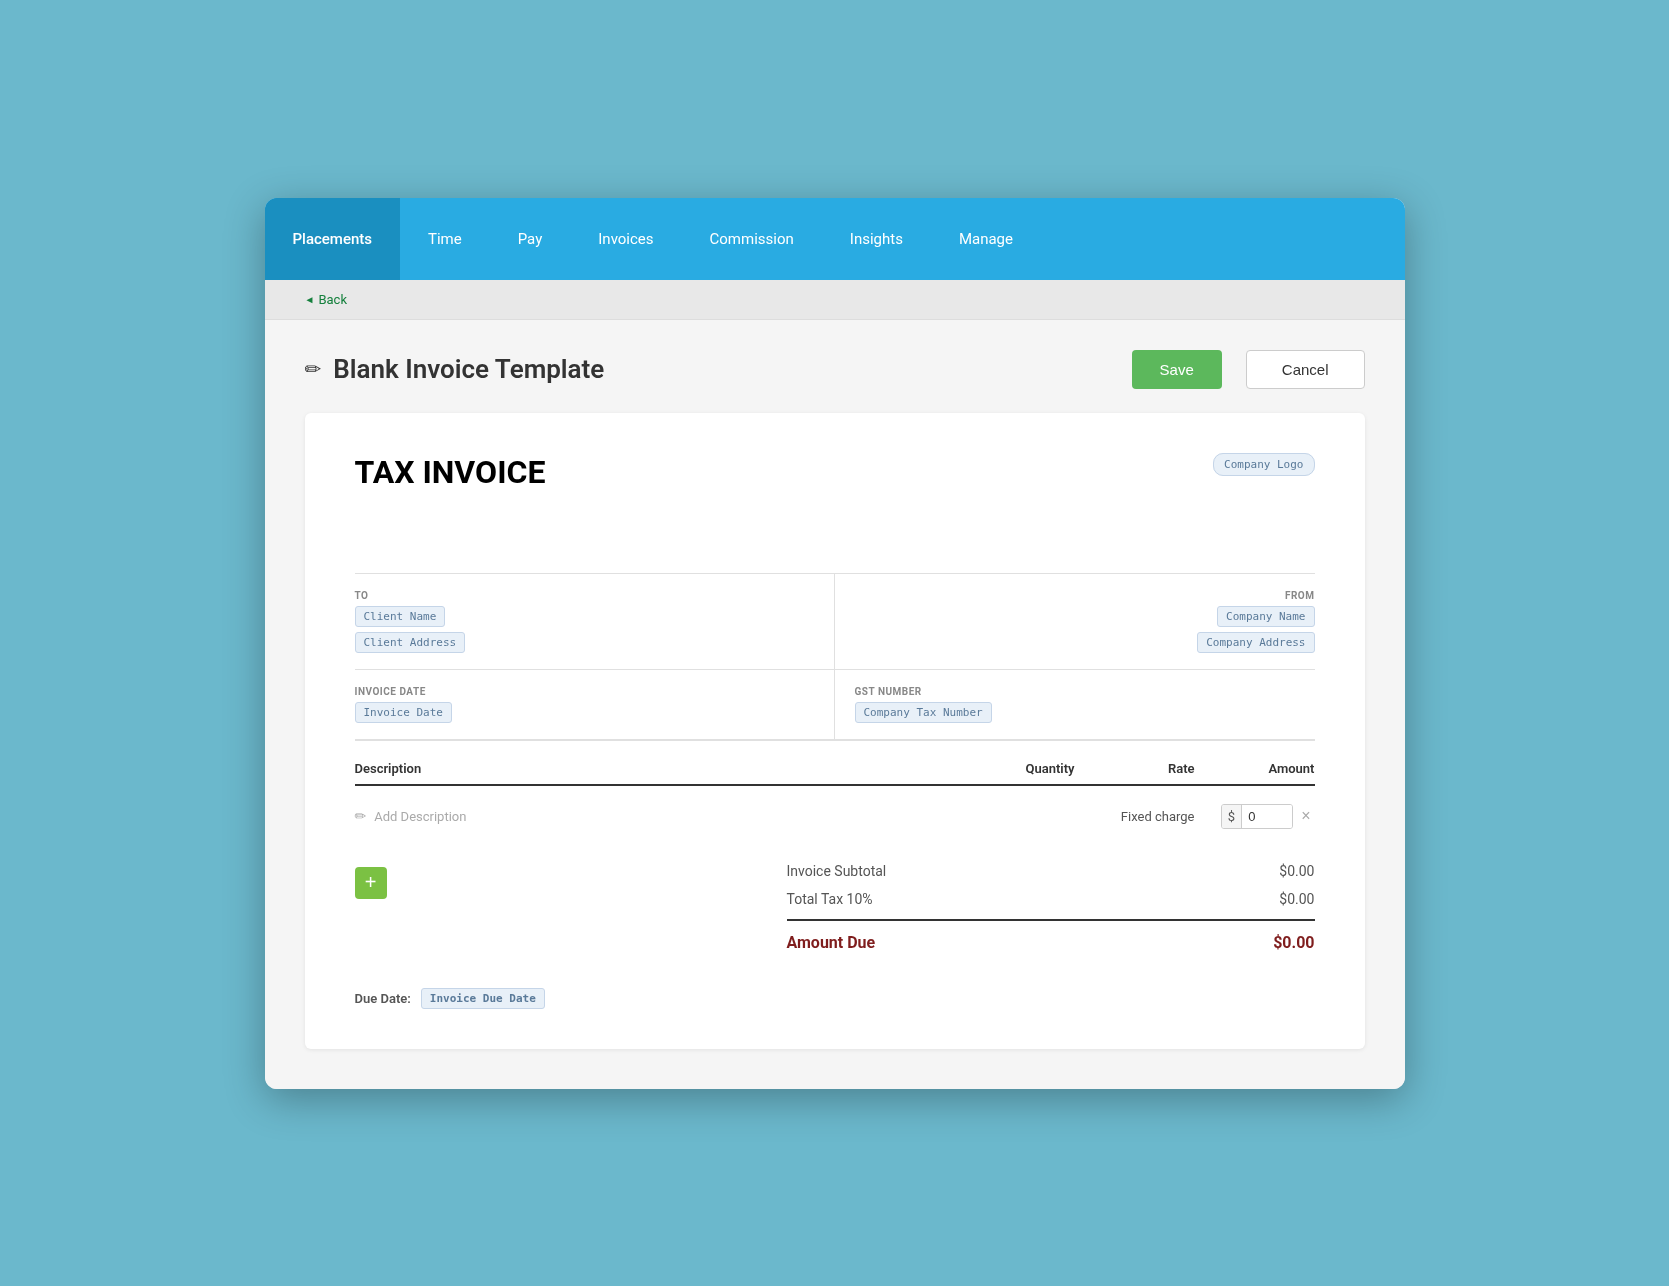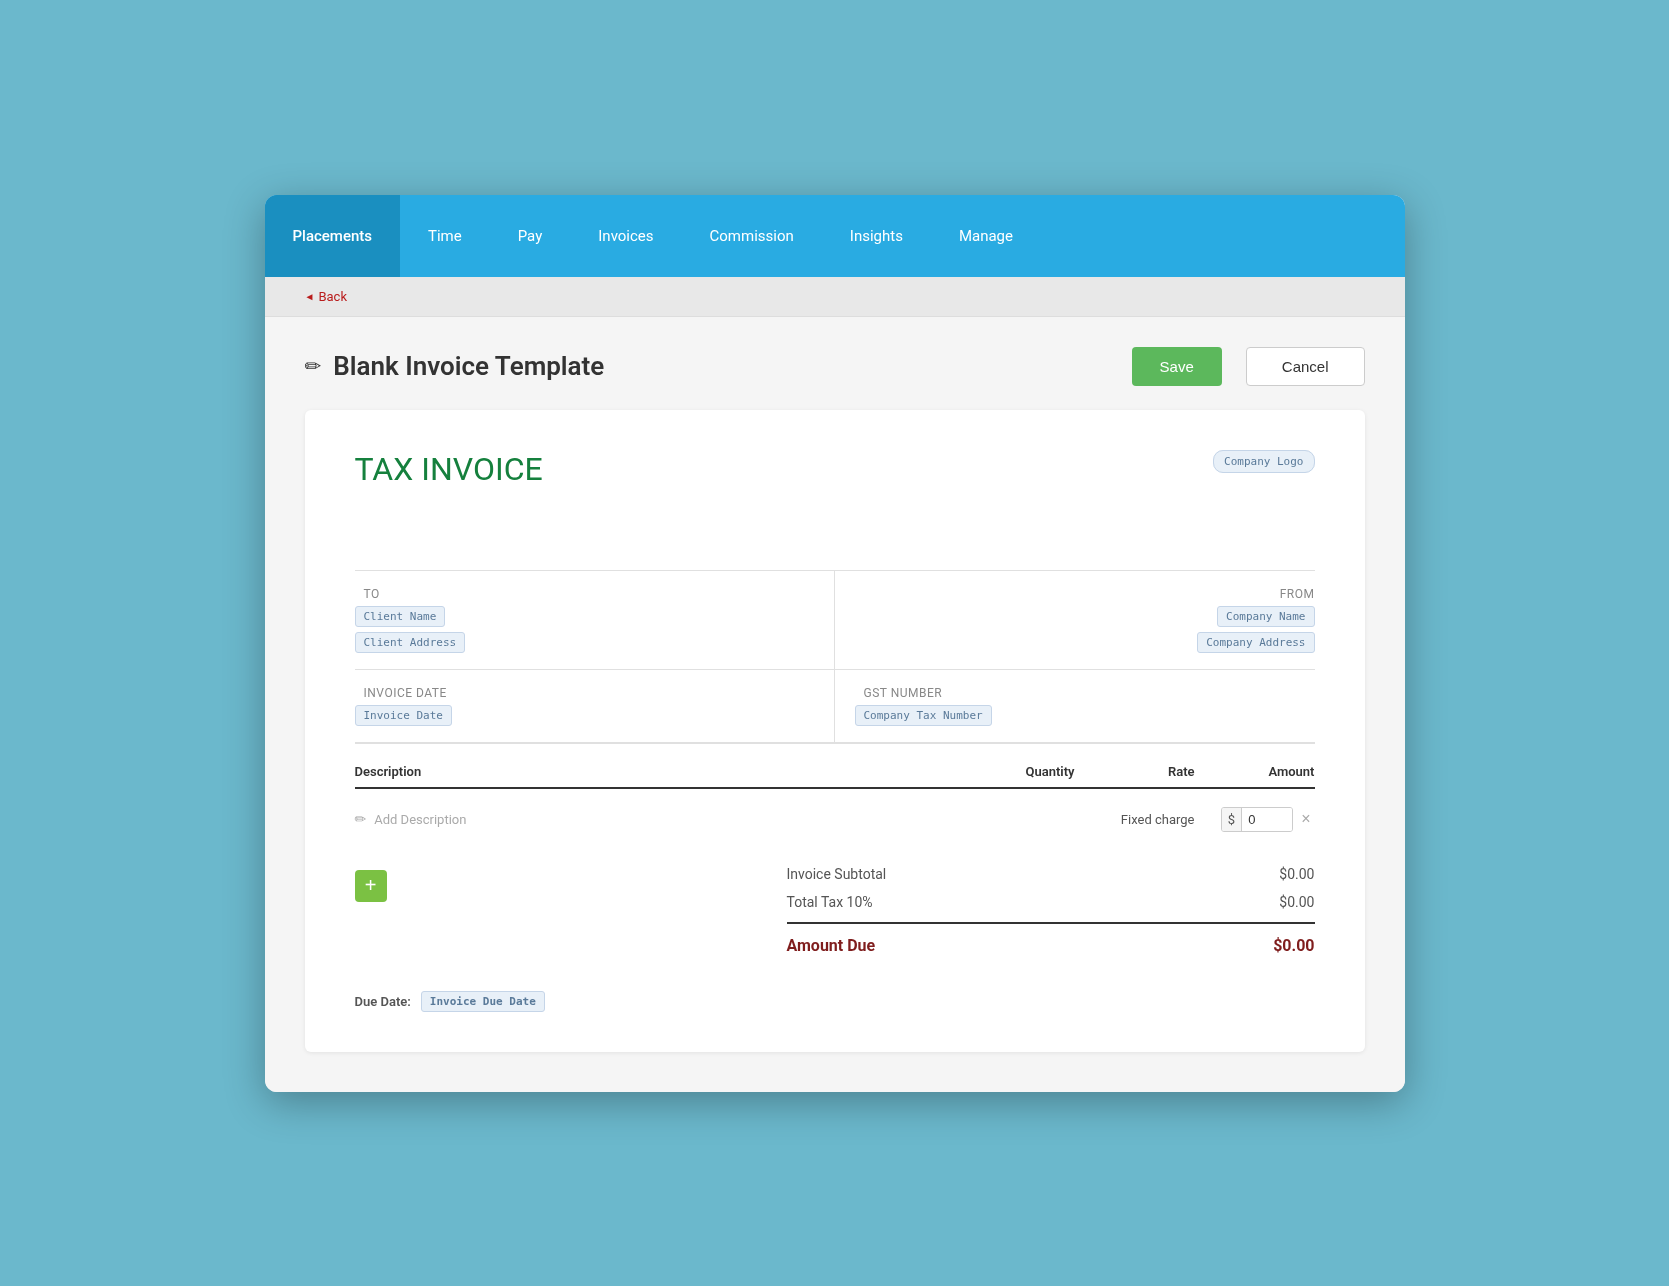--- a/index.html
+++ b/index.html
@@ -36,21 +36,21 @@
       background: #1a8fc0;
       font-weight: 500;
     }
     
     .back-bar {
       background: #e8e8e8;
       padding: 12px 40px;
       border-bottom: 1px solid #ddd;
     }
     .back-link {
-      color: #b91c1c;
+      color: #15803d;
       font-size: 13px;
       cursor: pointer;
       display: flex;
       align-items: center;
       gap: 4px;
     }
     .back-link::before {
       content: '◄';
       font-size: 10px;
     }
@@ -113,40 +113,39 @@
     
     .invoice-header {
       display: flex;
       justify-content: space-between;
       align-items: flex-start;
       margin-bottom: 40px;
       min-height: 80px;
     }
     .invoice-title {
       font-size: 32px;
-      font-weight: 400;
-      color: #15803d;
+      font-weight: 700;
+      color: #000000;
     }
     .company-logo-badge {
       background: #e8f0f8;
       border: 1px solid #c5d5e8;
       border-radius: 10px;
       padding: 4px 10px;
       font-size: 11px;
       color: #5a7a99;
       font-family: monospace;
     }
     .info-label {
-      font-size: 12px;
-      font-weight: 400;
+      font-size: 10px;
+      font-weight: 700;
       color: #888;
       letter-spacing: 0.5px;
       margin-bottom: 4px;
       text-transform: uppercase;
-      margin-left: 9px;
     }
     .field-badge {
       display: inline-block;
       background: #e8f0f8;
       border: 1px solid #c5d5e8;
       border-radius: 3px;
       padding: 3px 8px;
       font-size: 11px;
       color: #5a7a99;
       font-family: monospace;

